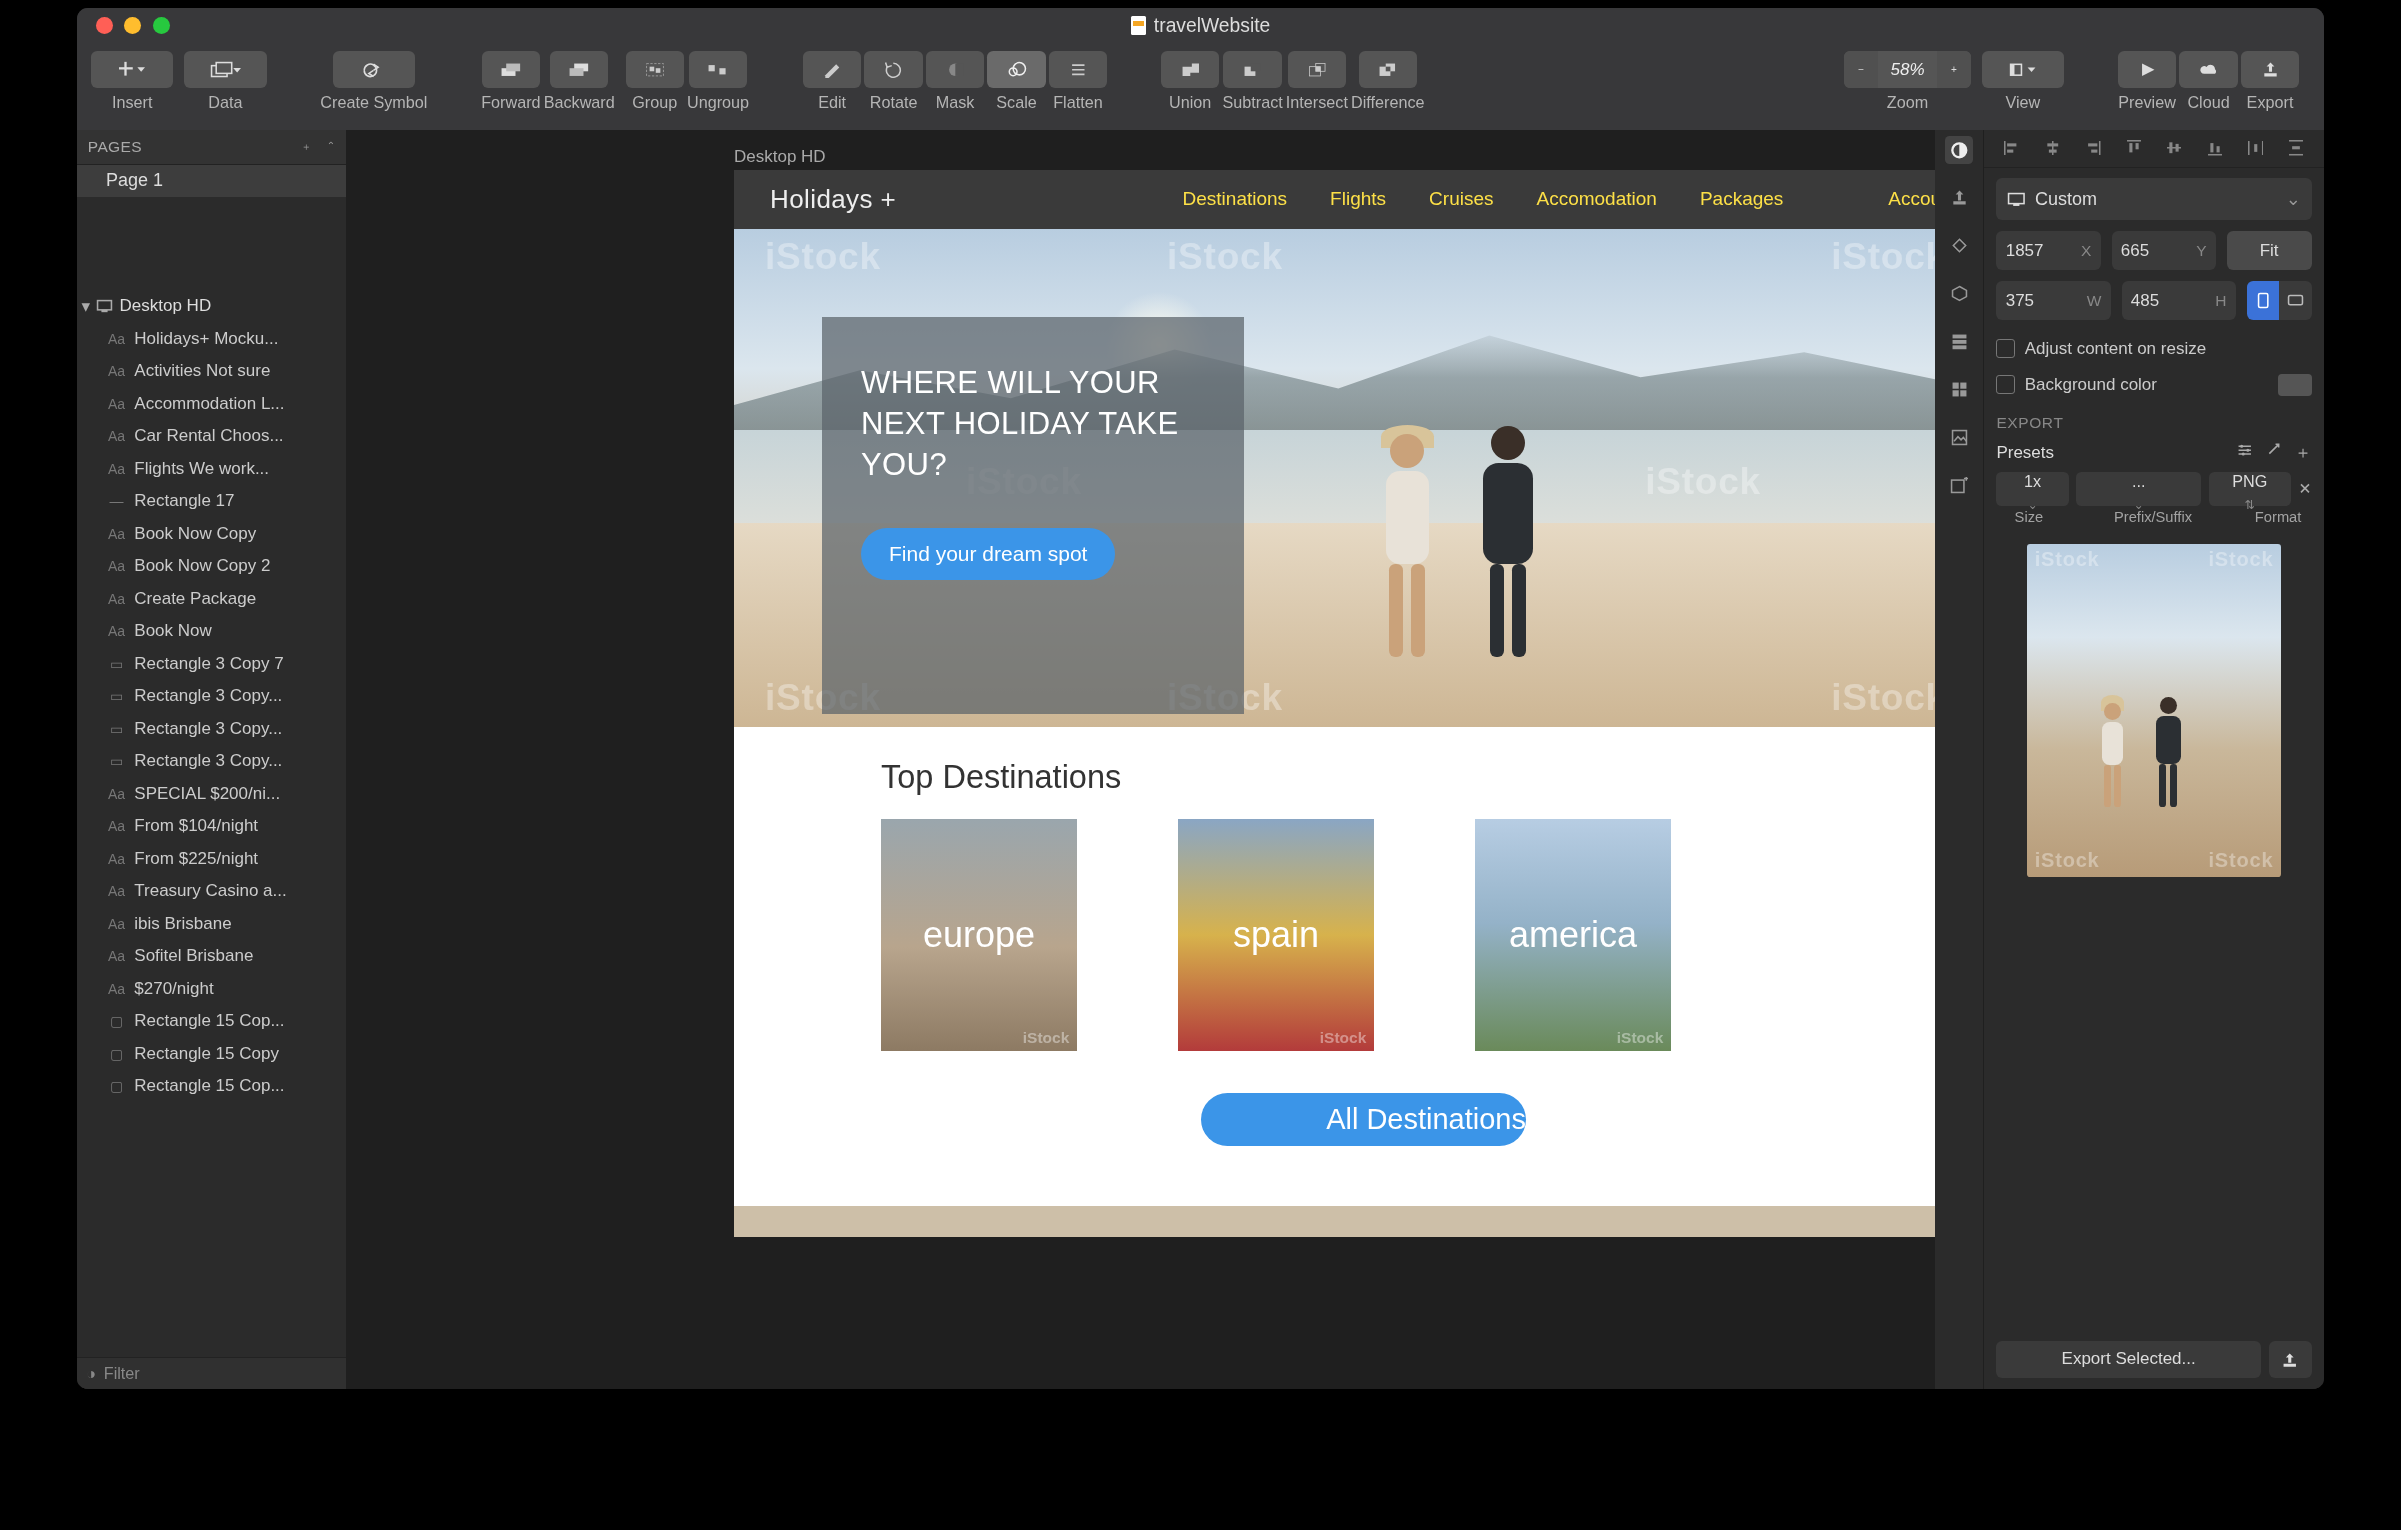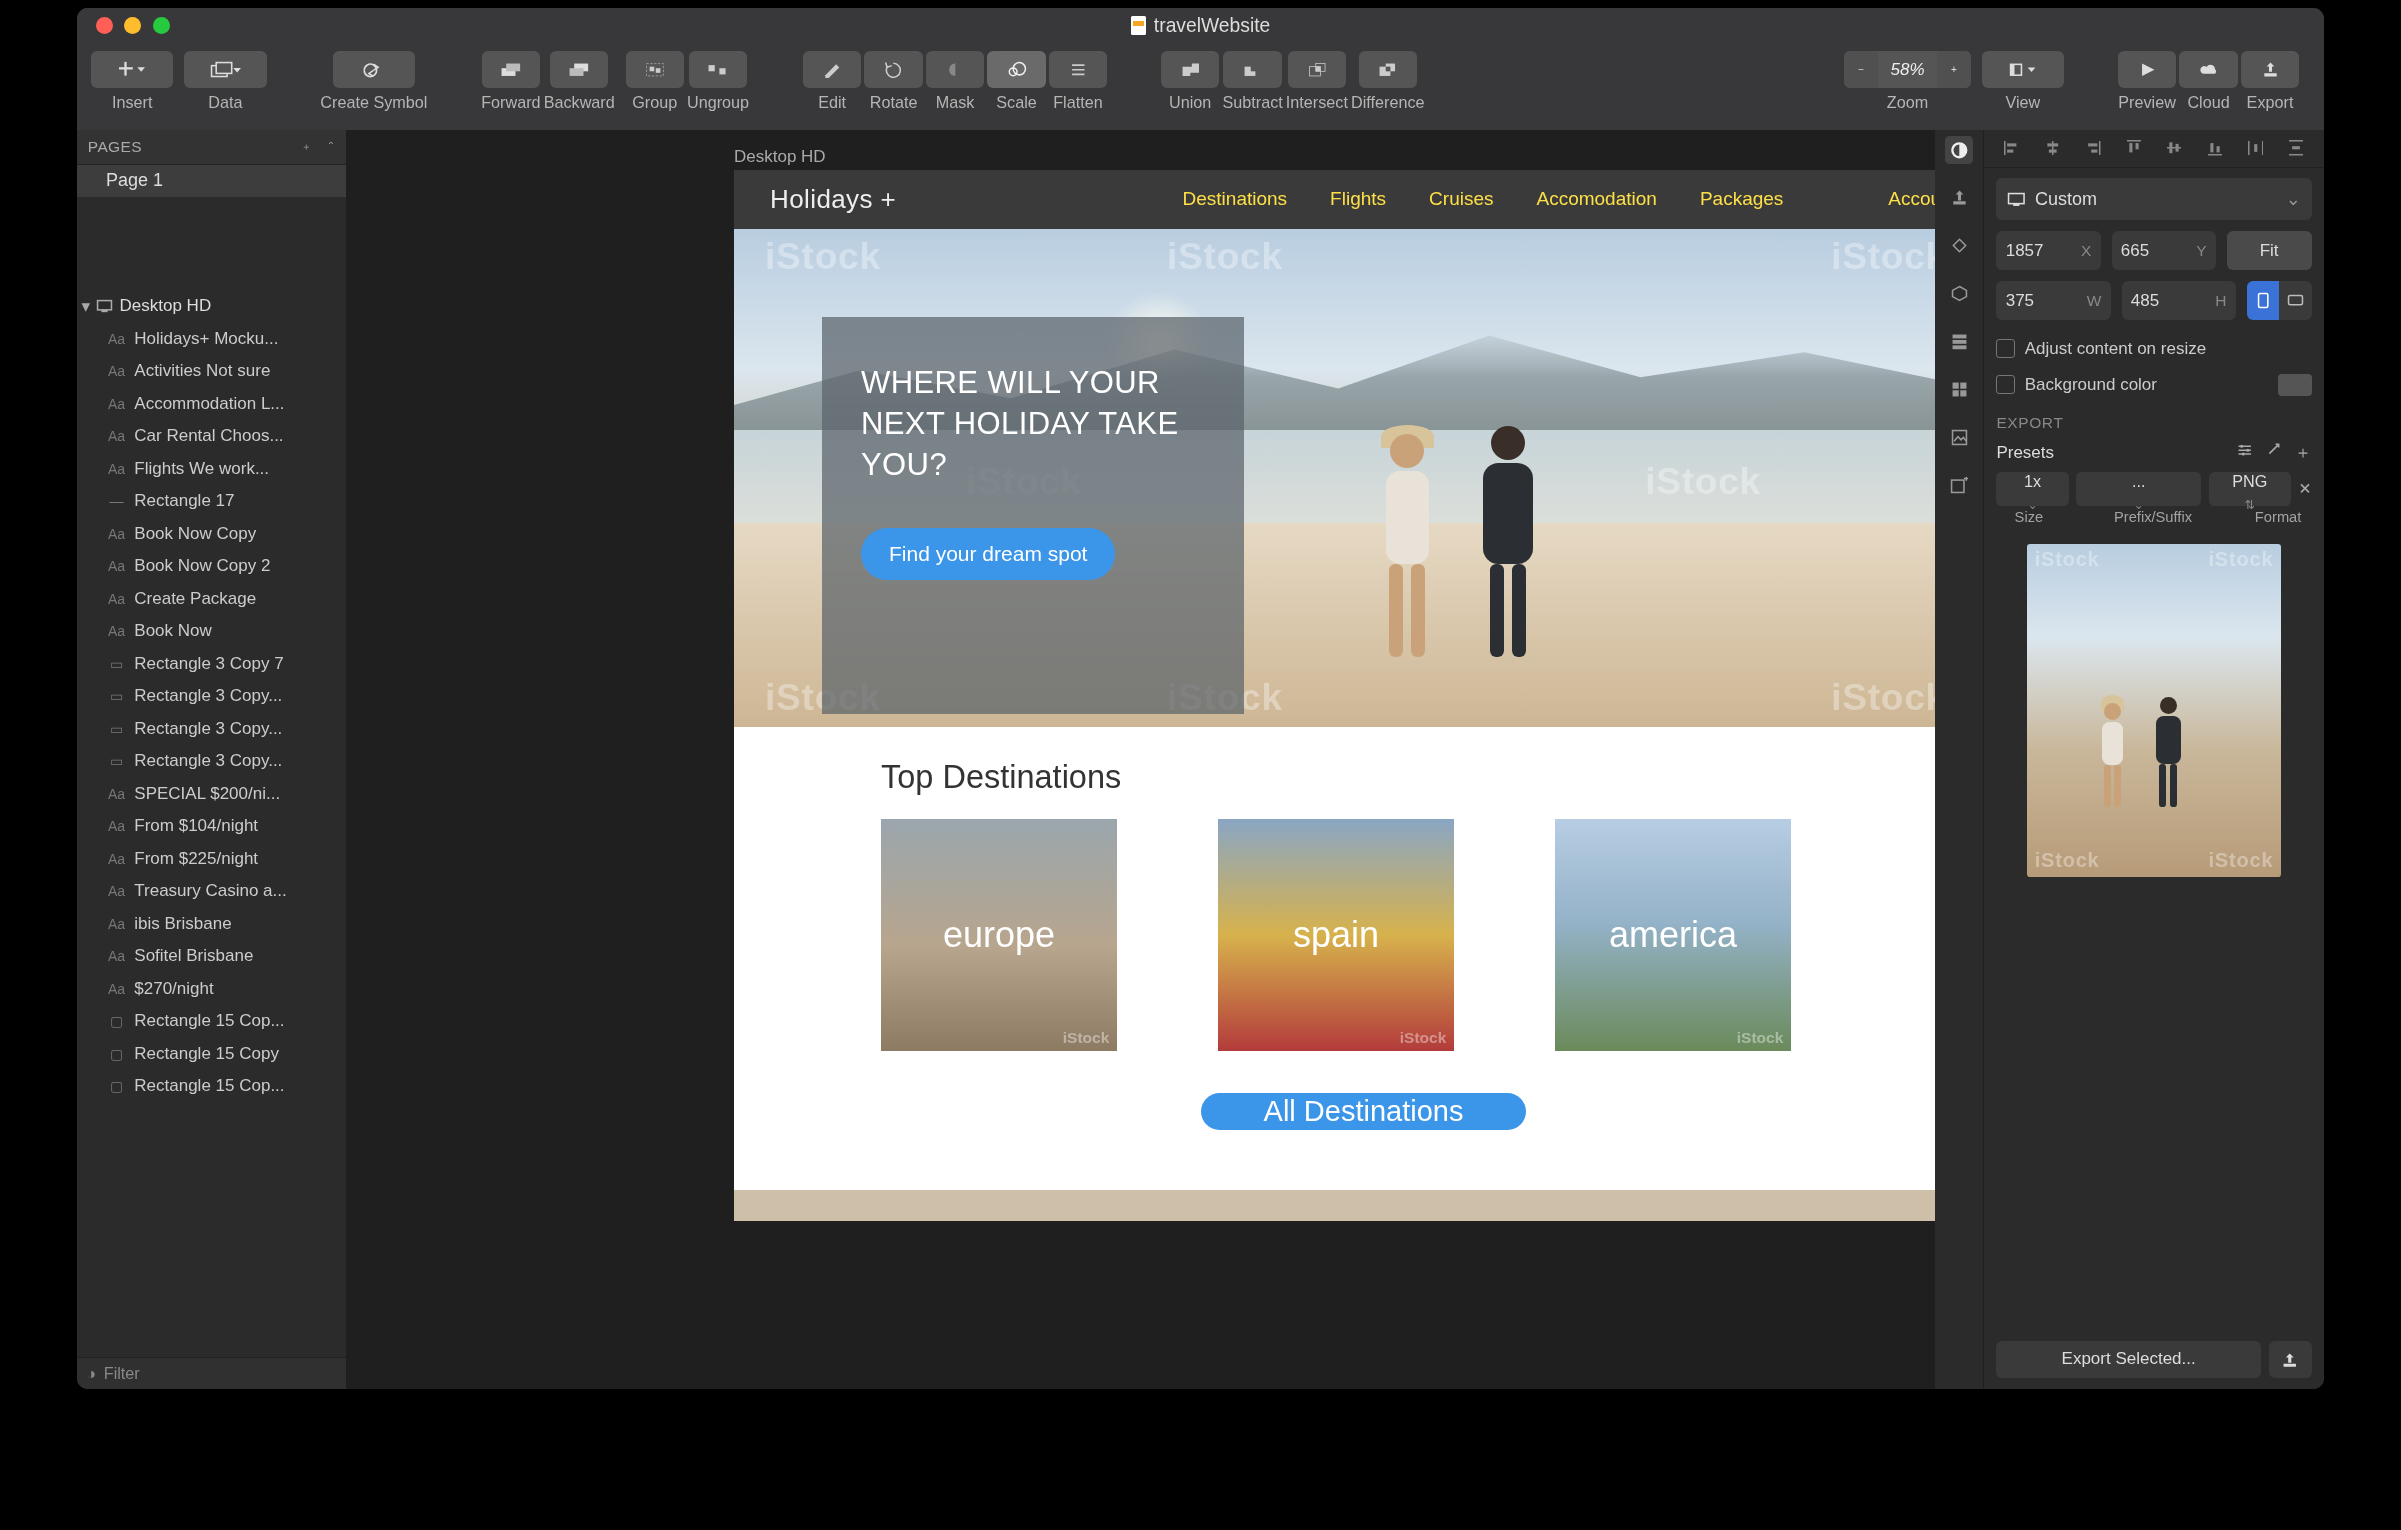--- a/index.html
+++ b/index.html
@@ -59,26 +59,26 @@
 .person .legs{width:36px;height:93px;margin:0 auto;display:flex;gap:7.7px;}
 .person .legs div{flex:1;background:#caa27a;border-radius:6.2px;}
 .person .legs.dark div{background:#2b2f33;}
 .wm{position:absolute;color:rgba(255,255,255,.35);font-size:37px;font-weight:700;letter-spacing:0.8px;}
 .heropanel{position:absolute;left:88px;top:88px;width:344px;height:351px;background:rgba(90,99,105,.72);padding:46px 39px 0 39px;}
 .heropanel h1{font-size:31px;font-weight:400;color:#fff;line-height:1.32;margin:0 0 43px 0;letter-spacing:0.4px;}
 .heropanel .cta{display:inline-block;background:#3b95e8;color:#fff;font-size:21px;padding:14px 28px;border-radius:31px;}
 .section{padding:32.5px 147px 46px 147px;}
 .section h2{font-size:32.5px;font-weight:300;color:#333;margin:0 0 23px 0;}
 .cards{display:flex;gap:101px;}
-.card{width:236px;height:232px;position:relative;display:flex;align-items:center;justify-content:center;color:#fff;font-size:36px;font-weight:300;overflow:hidden;}
+.card{width:196px;height:232px;position:relative;display:flex;align-items:center;justify-content:center;color:#fff;font-size:36px;font-weight:300;overflow:hidden;}
 .card .wm2{position:absolute;bottom:4.6px;right:7.7px;color:rgba(255,255,255,.4);font-size:15.5px;font-weight:600;}
 .card1{background:linear-gradient(180deg,#9aa6ad 0%,#b8a58d 55%,#8d7a63 100%);}
 .card2{background:linear-gradient(180deg,#8aa6c4 0%,#d7b24c 50%,#b33b3b 100%);}
 .card3{background:linear-gradient(180deg,#b7cde3 0%,#94b2c8 45%,#6a8a5a 100%);}
-.allbtn{display:block;width:325px;margin:42px auto 14px auto;background:#3b95e8;color:#fff;font-size:29px;text-align:center;padding:2px 0;border-radius:39px;}
+.allbtn{display:block;width:325px;margin:42px auto 14px auto;background:#3b95e8;color:#fff;font-size:29px;text-align:right;padding:10px 0;border-radius:39px;}
 .imgstrip{display:flex;}
 .imgstrip .im{flex:1;height:31px;}
 .im1{background:#cdbfa8;}
 .quickpanel{width:48px;background:#2b2b2b;border-right:0.8px solid #1f1f1f;display:flex;flex-direction:column;align-items:center;padding-top:6.2px;gap:20px;}
 .quickpanel .qi{width:28px;height:28px;display:flex;align-items:center;justify-content:center;color:#999;}
 .quickpanel .qi.sel{background:#444;border-radius:4.6px;color:#eee;}
 .inspector{width:340px;background:#2b2b2b;display:flex;flex-direction:column;}
 .alignrow{height:37px;border-bottom:0.8px solid #222;display:flex;align-items:center;justify-content:space-around;padding:0 7.7px;}
 .alignrow .ai{width:21.7px;height:21.7px;color:#888;display:flex;align-items:center;justify-content:center;}
 .insprow{padding:10.8px 12.4px;}

